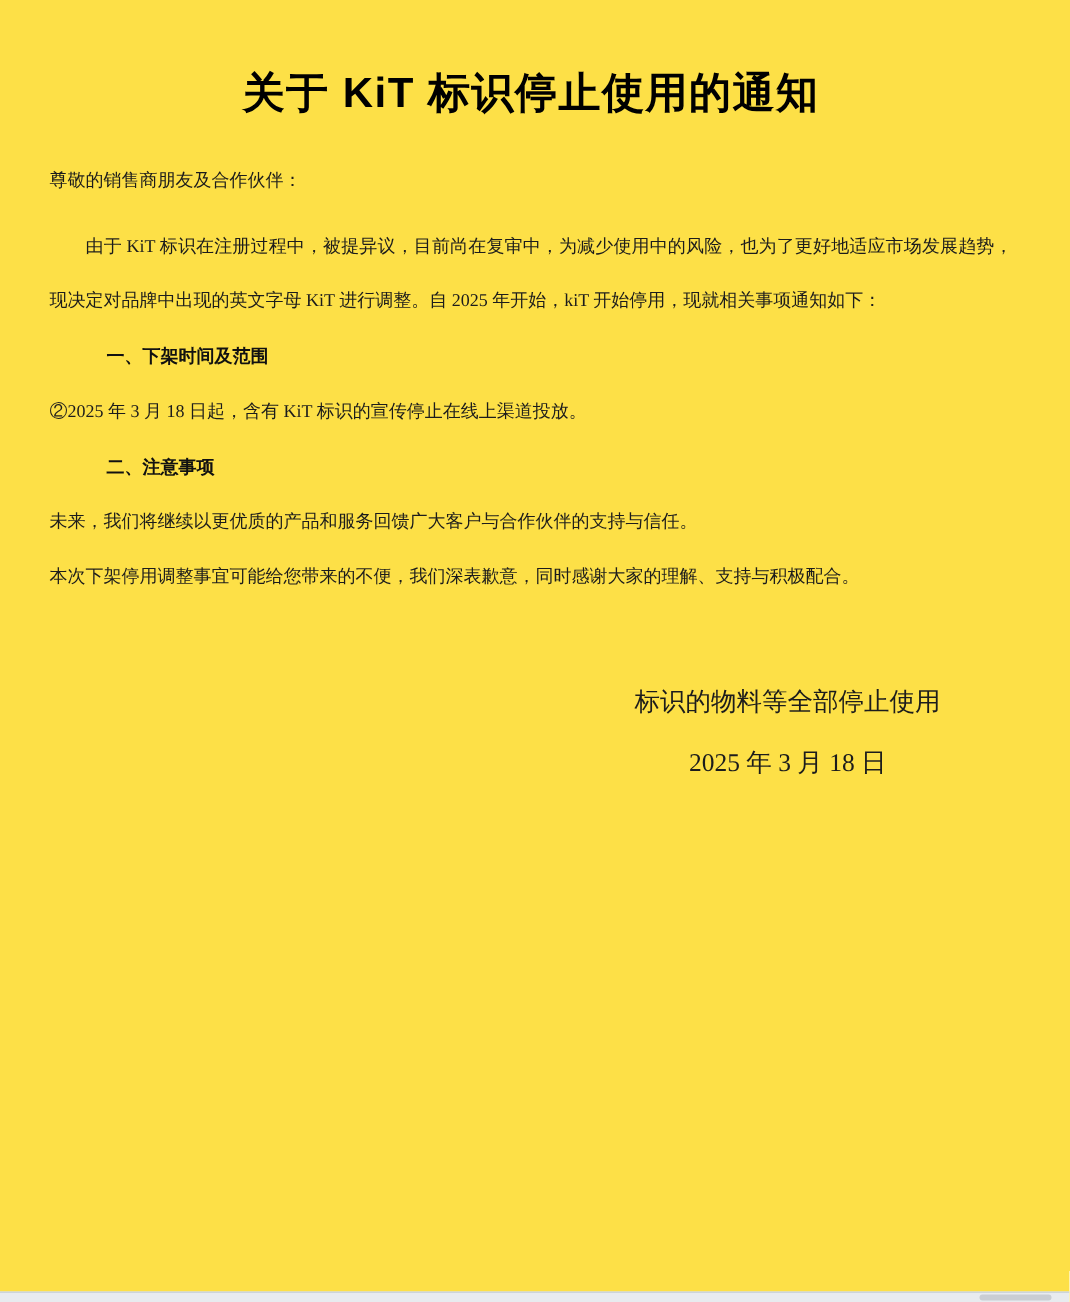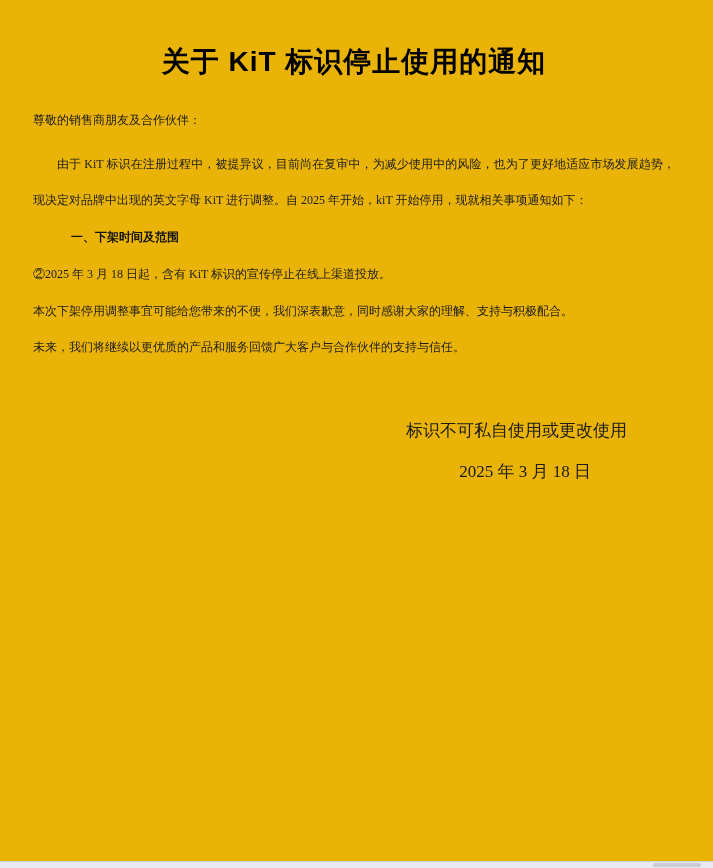--- a/index.html
+++ b/index.html
@@ -9,21 +9,21 @@
     width: 713px;
     height: 868px;
     overflow: hidden;
     font-family: "Liberation Serif", serif;
     color: #1c1c1c;
   }
   .page {
     position: relative;
     width: 713px;
     height: 868px;
-    background: #eab308;
+    background: #fde047;
     box-sizing: border-box;
   }
   .doc {
     box-sizing: border-box;
     padding: 40px 38px 0 33px;
   }
   .title {
     font-family: "Liberation Sans", sans-serif;
     font-size: 28px;
     font-weight: 700;
@@ -100,30 +100,31 @@
 
       <p class="para greeting">尊敬的销售商朋友及合作伙伴：</p>
 
       <p class="para indent2">由于 KiT 标识在注册过程中，被提异议，目前尚在复审中，为减少使用中的风险，也为了更好地适应市场发展趋势，现决定对品牌中出现的英文字母 KiT 进行调整。自 2025 年开始，kiT 开始停用，现就相关事项通知如下：</p>
 
       <p class="para heading">一、下架时间及范围</p>
 
 
       <p class="para">②2025 年 3 月 18 日起，含有 KiT 标识的宣传停止在线上渠道投放。</p>
 
+      <p class="para heading">二、注意事项</p>
 
 
+      <p class="para">未来，我们将继续以更优质的产品和服务回馈广大客户与合作伙伴的支持与信任。</p>
+
       <p class="para">本次下架停用调整事宜可能给您带来的不便，我们深表歉意，同时感谢大家的理解、支持与积极配合。</p>
-
-      <p class="para">未来，我们将继续以更优质的产品和服务回馈广大客户与合作伙伴的支持与信任。</p>
 
     </div>
 
     <div class="signature">
-      <div class="sig-company">标识不可私自使用或更改使用</div>
+      <div class="sig-company">标识的物料等全部停止使用</div>
       <div class="sig-date">2025 年 3 月 18 日</div>
     </div>
   </div>
 
   <div class="hscrollbar">
     <div class="thumb"></div>
   </div>
 </div>
 
 </body></html>

